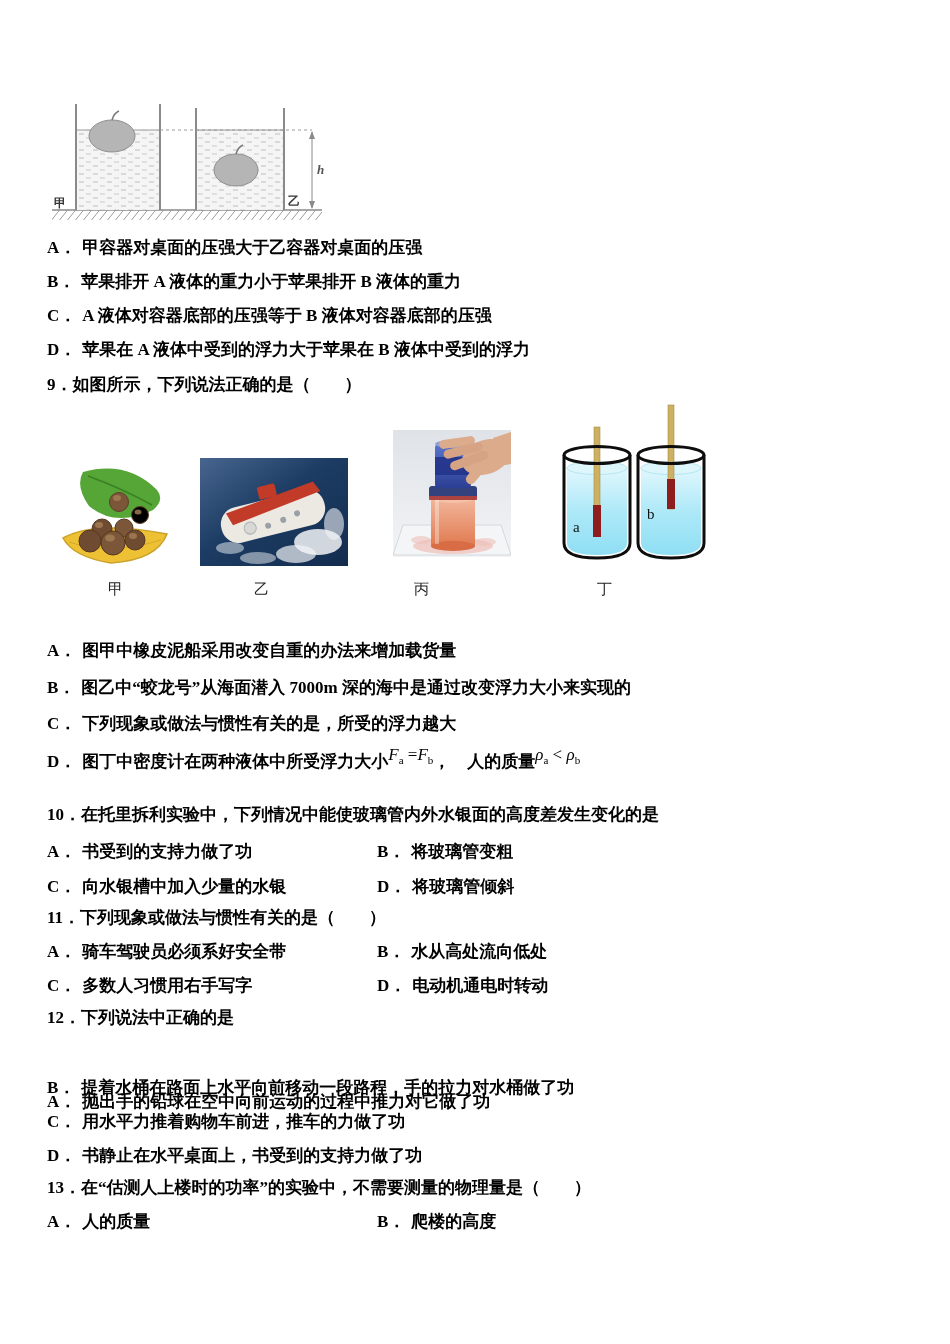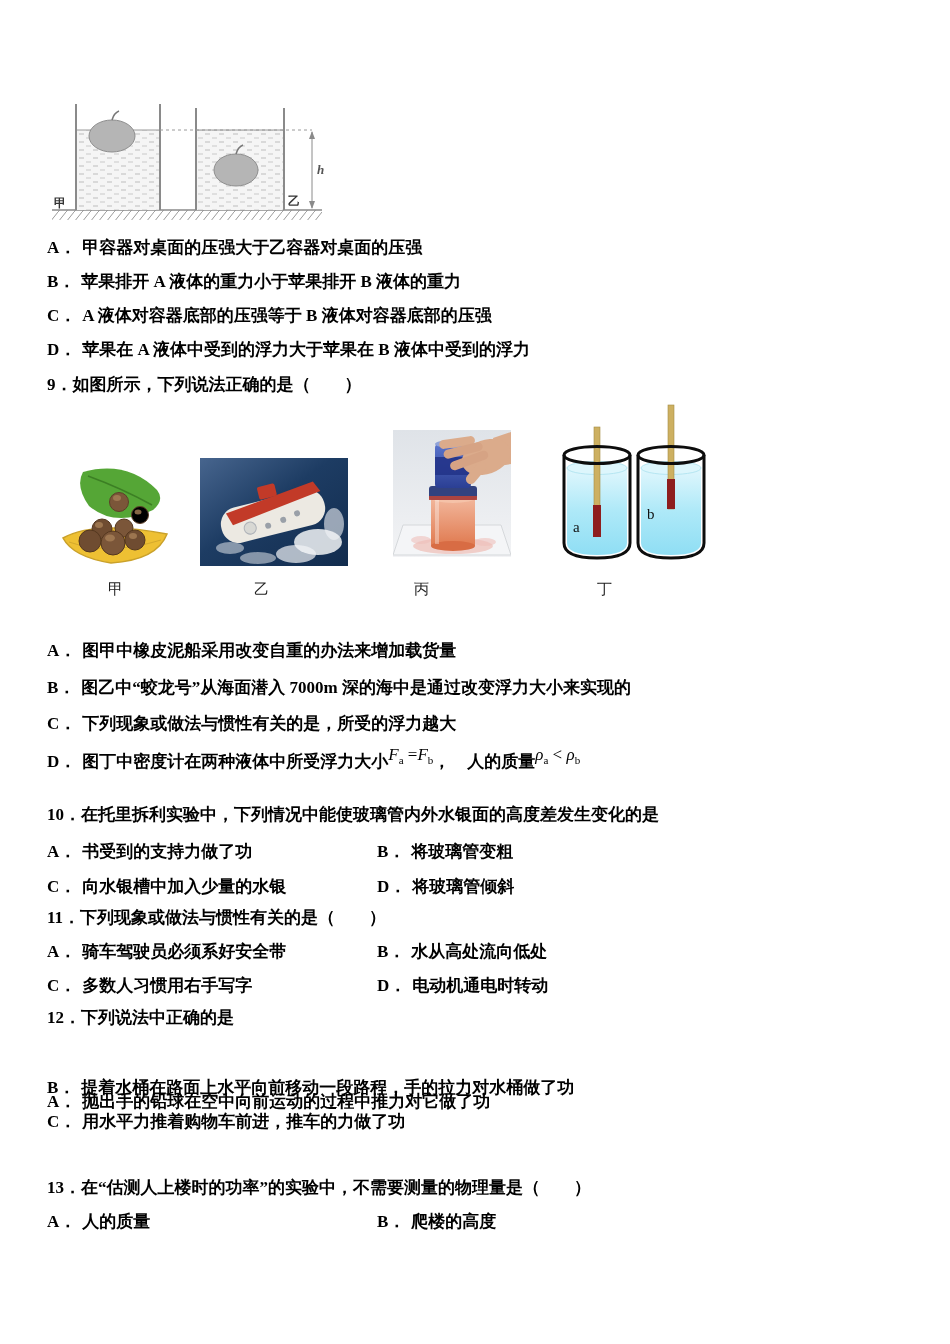--- a/index.html
+++ b/index.html
@@ -273,20 +273,23 @@
   </div>
   <div class="line" style="top:1091px">
     <span class="opt-label">A．</span><span>抛出手的铅球在空中向前运动的过程中推力对它做了功</span>
   </div>
   <div class="line" style="top:1077px">
     <span class="opt-label">B．</span><span>提着水桶在路面上水平向前移动一段路程，手的拉力对水桶做了功</span>
   </div>
   <div class="line" style="top:1111px">
     <span class="opt-label">C．</span><span>用水平力推着购物车前进，推车的力做了功</span>
   </div>
+  <div class="line" style="top:1145px">
+    <span class="opt-label">D．</span><span>书静止在水平桌面上，书受到的支持力做了功</span>
+  </div>
 
   <div class="line" style="top:1177px">
     <span>13．在“估测人上楼时的功率”的实验中，不需要测量的物理量是（　　）</span>
   </div>
   <div class="line" style="top:1211px">
     <span><span class="opt-label">A．</span><span>人的质量</span></span>
     <span class="col2"><span class="opt-label">B．</span><span>爬楼的高度</span></span>
   </div>
 
 </div>

